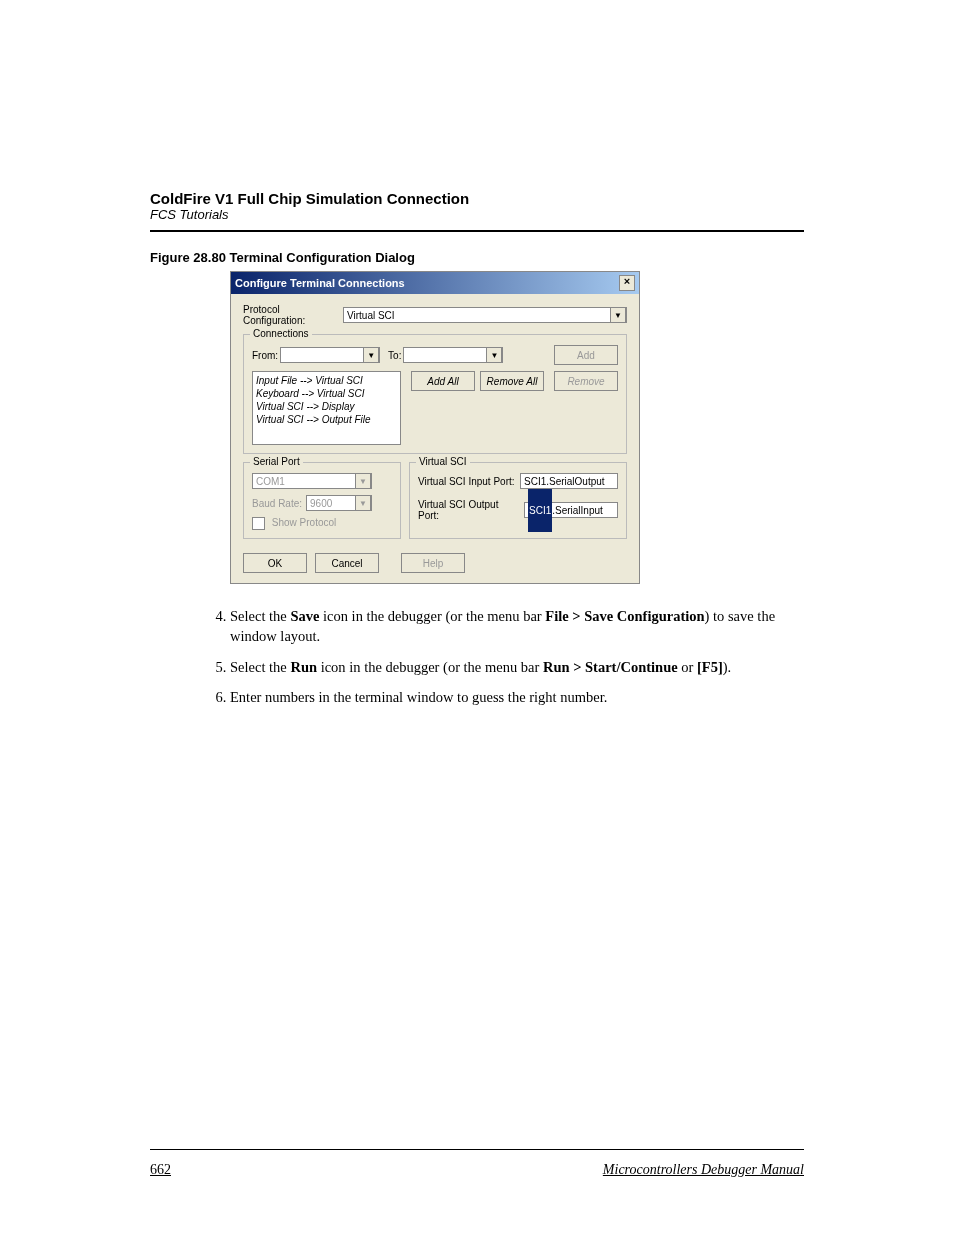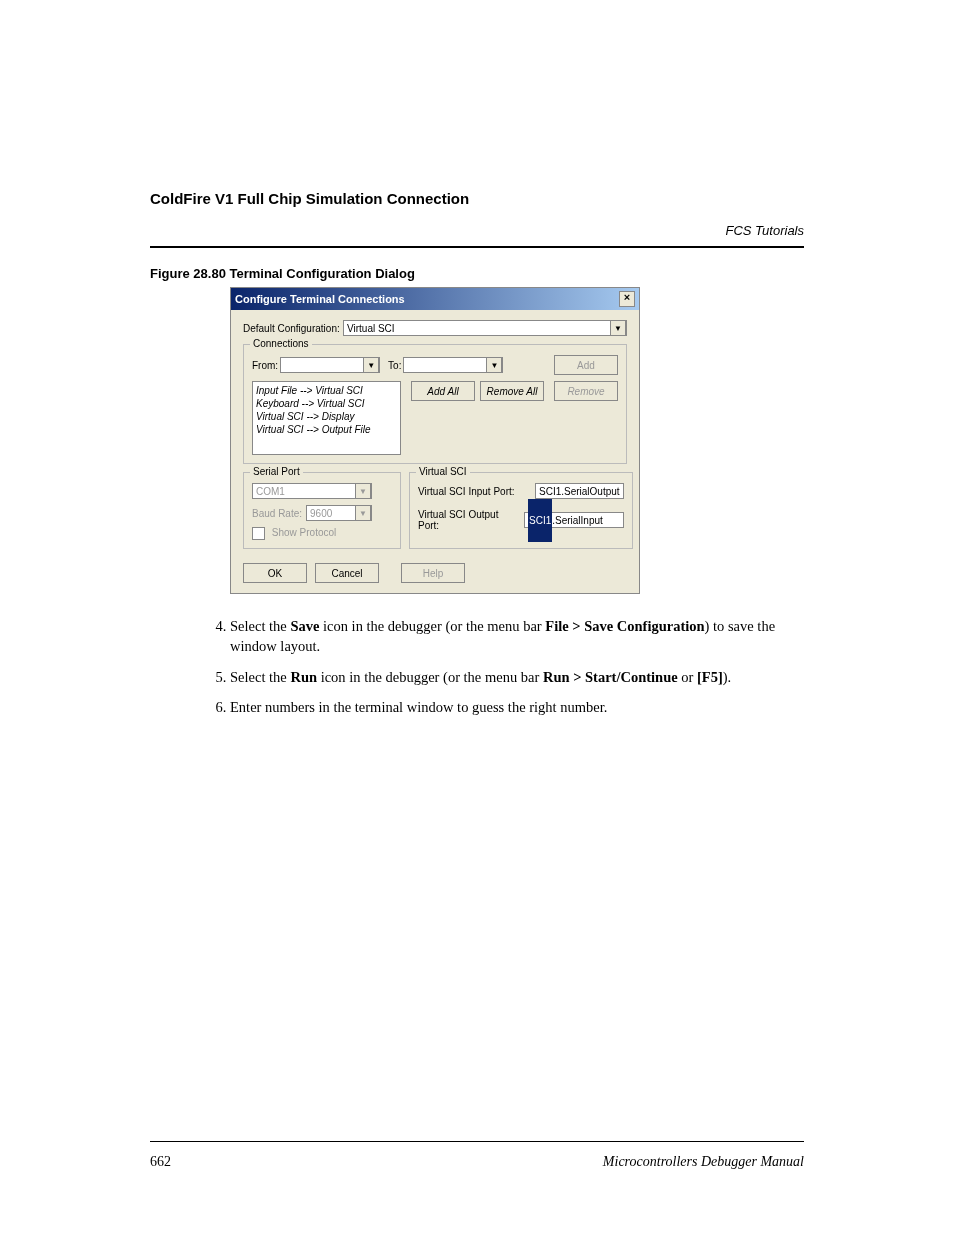--- a/index.html
+++ b/index.html
@@ -18,22 +18,21 @@
     position: relative;
   }
   .header-title {
     font-weight: bold;
     font-size: 15px;
     margin-top: 135px;
   }
   .header-sub {
     font-style: italic;
     font-size: 13px;
-    margin-top: 16px;
-    text-align: right;
+    margin-top: 0;
   }
   hr.top-rule {
     border: none;
     border-top: 2px solid #000;
     margin: 8px 0 18px 0;
   }
   .figure-caption {
     font-weight: bold;
     font-size: 13px;
     margin-bottom: 6px;
@@ -185,23 +184,24 @@
     padding: 0 0 0 20px;
     font-family: "Times New Roman", Times, serif;
     font-size: 14.5px;
     line-height: 1.4;
   }
   ol.instructions li {
     margin-bottom: 10px;
   }
   .footer {
     position: absolute;
-    bottom: 65px;
+    bottom: 57px;
     left: 150px;
     right: 150px;
+    text-decoration: underline;
   }
   hr.bot-rule {
     border: none;
     border-top: 1.5px solid #000;
     margin: 0 0 12px 0;
   }
   .footer-row {
     display: flex;
     justify-content: space-between;
     font-family: "Times New Roman", Times, serif;
@@ -223,21 +223,21 @@
 
   <div class="dialog-wrap">
     <div class="dialog">
       <div class="titlebar">
         <span>Configure Terminal Connections</span>
         <span class="close-btn">×</span>
       </div>
       <div class="dlg-body">
 
         <div class="row">
-          <span class="lbl" style="width:100px">Default Configuration:</span>
+          <span class="lbl" style="width:100px">Protocol Configuration:</span>
           <div class="combo" style="flex:1">
             <span>Virtual SCI</span>
             <span class="arrow">▼</span>
           </div>
         </div>
 
         <div class="fieldset">
           <span class="legend">Connections</span>
 
           <div class="conn-row">
@@ -285,21 +285,21 @@
               </div>
             </div>
             <div style="margin-top:6px;color:#999">
               <span class="checkbox"></span>
               <span class="lbl">Show Protocol</span>
             </div>
           </div>
 
           <div class="fieldset">
             <span class="legend">Virtual SCI</span>
-            <div style="display:flex;align-items:center;gap:17px;margin-bottom:10px">
+            <div style="display:flex;align-items:center;gap:2px;margin-bottom:10px">
               <span class="lbl" style="width:100px">Virtual SCI Input Port:</span>
               <div class="txt-input" style="flex:1">
                 <span>SCI1.SerialOutput</span>
               </div>
             </div>
             <div style="display:flex;align-items:center;gap:6px">
               <span class="lbl" style="width:100px">Virtual SCI Output Port:</span>
               <div class="txt-input" style="flex:1">
                 <span class="sel-part">SCI1</span>
                   <span>.SerialInput</span>

